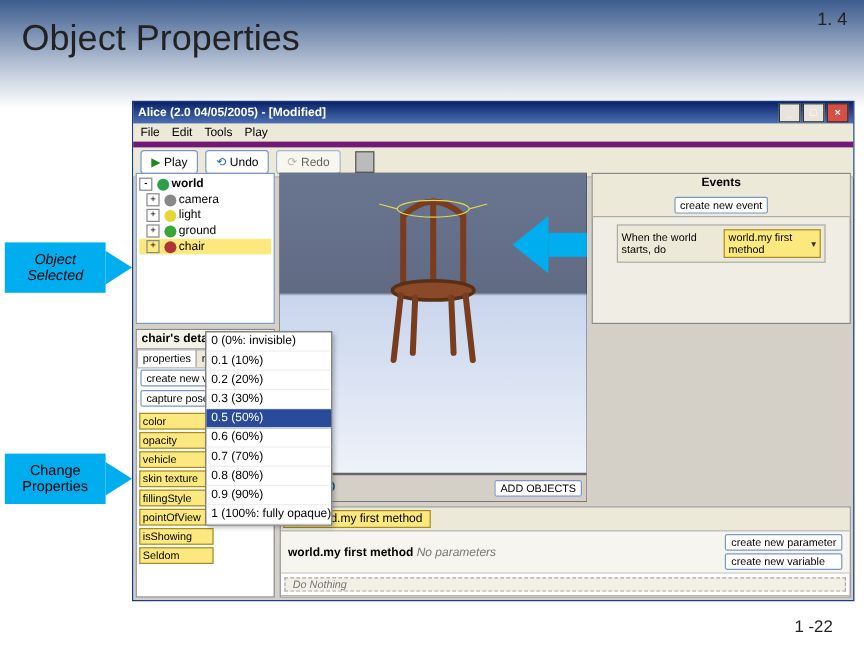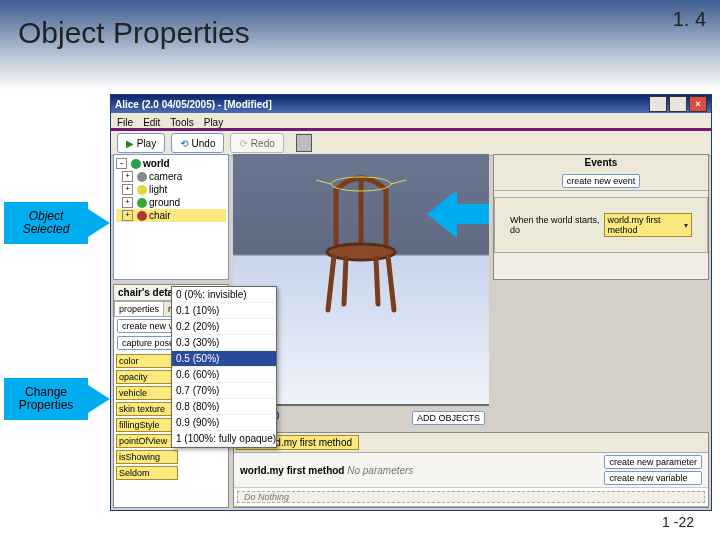--- a/index.html
+++ b/index.html
@@ -1,37 +1,37 @@
 <!DOCTYPE html>
 <html><head>
 <meta charset="utf-8">
 <style>
 html,body{margin:0;padding:0;font-family:Arial,Helvetica,sans-serif;background:#fff;}
 #slide{position:relative;width:720px;height:540px;overflow:hidden;
   background:linear-gradient(180deg,#3d5c8f 0%,#aebbd0 50px,#ffffff 90px,#ffffff 100%);}
 .title{position:absolute;left:18px;top:16px;font-size:30px;color:#222;}
-.corner{position:absolute;right:14px;top:8px;font-size:20px;color:#222;}
+.corner{position:absolute;right:14px;top:8px;font-size:15px;color:#222;}
 .footer{position:absolute;right:26px;bottom:10px;font-size:14px;color:#222;}
 
 
 .callout{position:absolute;left:4px;width:84px;height:42px;background:#00aeef;color:#000;
   font-size:12px;display:flex;align-items:center;justify-content:center;text-align:center;line-height:1.1;padding:3px;box-sizing:border-box;}
 .callout::after{content:"";position:absolute;right:-22px;top:50%;transform:translateY(-50%);
   border-left:22px solid #00aeef;border-top:14px solid transparent;border-bottom:14px solid transparent;}
 .c1{top:202px;font-style:italic;} .c2{top:378px;}
 
 
-.app{position:absolute;left:110px;top:94px;width:600px;height:415px;background:#d4d0c8;
+.app{position:absolute;left:110px;top:84px;width:600px;height:415px;background:#d4d0c8;
   border:1px solid #1a3a8a;font-size:10px;color:#000;}
 .titlebar{height:18px;background:linear-gradient(180deg,#0a246a 0%,#4d6fb3 100%);color:#fff;
   display:flex;align-items:center;padding:0 4px;font-weight:bold;font-size:10px;}
 .tbtns{margin-left:auto;display:flex;gap:2px;}
 .tbtn{width:16px;height:14px;background:#e8e4dc;border:1px solid #333;font-size:9px;display:flex;align-items:center;justify-content:center;}
 .tclose{background:#d64e44;color:#fff;}
-.menubar{height:15px;background:#ece9d8;display:flex;gap:10px;padding:0 6px;font-size:10px;align-items:flex-end;border-bottom:3px solid #701a75;}
+.menubar{height:15px;background:#ece9d8;display:flex;gap:10px;padding:0 6px;font-size:10px;align-items:center;border-bottom:5px solid #701a75;}
 .toolbar{height:24px;background:#ece9d8;display:flex;align-items:center;gap:6px;padding:0 6px;border-bottom:1px solid #aaa;}
 .tbtn2{height:18px;padding:0 8px;background:#fff;border:1px solid #7a98c6;border-radius:3px;font-size:10px;display:flex;align-items:center;gap:3px;}
 .tbtn2.disabled{opacity:.6;}
 .trash{width:14px;height:16px;background:#bbb;border:1px solid #555;margin-left:6px;}
 
 
 .area{position:absolute;left:0;top:57px;right:0;bottom:0;display:grid;
   grid-template-columns:120px 260px 1fr;grid-template-rows:130px 1fr 80px;gap:0;}
 
 
@@ -52,21 +52,21 @@
 
 .big-arrow{position:absolute;top:36px;right:-18px;width:80px;height:48px;}
 .big-arrow .shaft{position:absolute;left:30px;top:14px;width:56px;height:20px;background:#00aeef;}
 .big-arrow .head{position:absolute;left:0;top:0;border-right:30px solid #00aeef;border-top:24px solid transparent;border-bottom:24px solid transparent;}
 
 
 .events{grid-column:3;grid-row:1;background:#f0eee4;border:1px solid #888;margin:2px;padding:0;}
 .ev-head{display:flex;align-items:center;gap:6px;padding:2px 4px;border-bottom:1px solid #aaa;background:#ece9d8;flex-direction:column;}
 .ev-head .lbl{font-weight:bold;}
 .smbtn{background:#fff;border:1px solid #7a98c6;border-radius:2px;padding:1px 4px;font-size:9px;}
-.ev-row{margin:6px 0;padding:15px;background:#ece9d8;border:1px solid #aaa;font-size:9px;display:flex;align-items:center;gap:4px;}
+.ev-row{margin:6px 20px;padding:3px;background:#ece9d8;border:1px solid #aaa;font-size:9px;display:flex;align-items:center;gap:4px;}
 .tile{background:#fbe87e;border:1px solid #a78a2a;padding:1px 3px;font-size:9px;display:inline-flex;align-items:center;gap:2px;}
 .tile .dd{font-size:8px;color:#333;}
 
 
 .details{grid-column:1;grid-row:2 / span 2;background:#fff;border:1px solid #888;margin:2px;display:flex;flex-direction:column;overflow:hidden;}
 .dhead{font-size:10px;font-weight:bold;padding:2px 4px;border-bottom:1px solid #aaa;background:#f5f2e8;}
 .dtabs{display:flex;font-size:9px;border-bottom:1px solid #aaa;}
 .dtab{padding:2px 4px;border:1px solid #aaa;border-bottom:none;background:#ece9d8;margin-right:-1px;}
 .dtab.active{background:#fff;}
 .padrow{padding:3px;}

